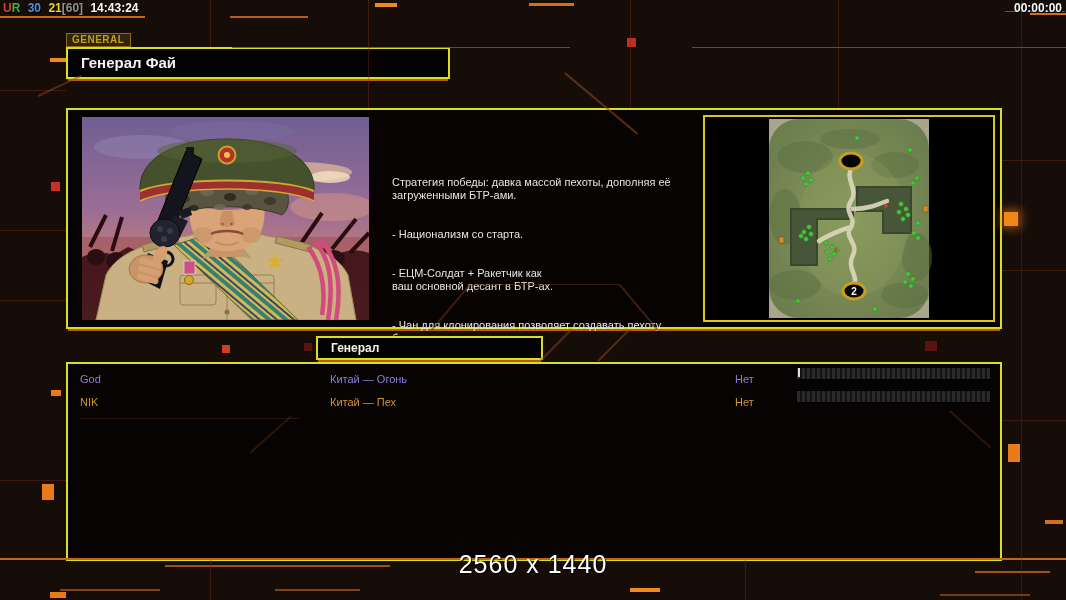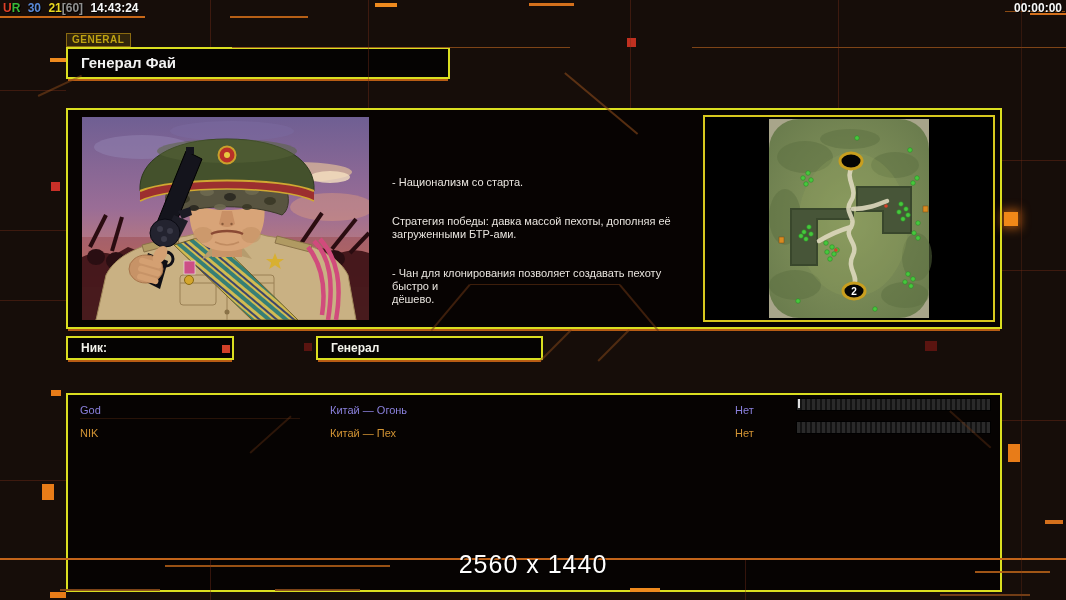--- a/index.html
+++ b/index.html
@@ -33,21 +33,21 @@
   .colhdr{position:absolute;top:336px;height:20px;z-index:5;background:#050302;
        border:2px solid #dade20;box-shadow:0 4px 0 -2px #b85c14;color:#f2f2ea;
        font-size:12px;font-weight:bold;line-height:20px;}
   .hdr-nick{left:66px;width:151px;padding-left:13px;}
   .hdr-general{left:316px;width:210px;padding-left:13px;}
   .hdr-team{left:703px;width:207px;}
   .hdr-team span{position:absolute;top:0;}
   .hdr-team .t1{left:10px;} .hdr-team .t2{left:92px;}
   
   .players-panel{position:absolute;left:66px;top:362px;width:932px;height:191px;z-index:4;
-       background:#060302;border:2px solid #dade20;padding-top:4px;margin-top:31px;}
+       background:#060302;border:2px solid #dade20;padding-top:4px;}
   .prow{position:relative;height:23px;font-size:11px;line-height:23px;}
   .prow span{position:absolute;top:0;}
   .c-nick{left:12px;} .c-general{left:262px;} .c-team{left:667px;}
   .c-bar{position:absolute;left:729px;top:6px;width:193px;height:11px;
        background:repeating-linear-gradient(90deg,#2a2a2a 0 3px,#131313 3px 5px);
        outline:1px solid #000;}
   .caret{position:absolute;left:1px;top:1px;width:2px;height:9px;background:#e0e0e0;}
   
   .resolution{position:absolute;left:50%;top:550px;transform:translateX(-50%);z-index:9;
        color:#fff;font-size:25px;letter-spacing:1px;text-shadow:1px 1px 1px #000;}
@@ -181,23 +181,25 @@
         <polygon points="66,136 86,144 78,172 58,162" fill="#0e0e14"></polygon>
         <ellipse cx="64" cy="152" rx="17" ry="14" fill="#c79367" stroke="#a8764c"></ellipse>
         <rect x="58" y="140" width="23" height="6" rx="3" fill="#d4a072" transform="rotate(16 58 140)"></rect>
         <rect x="57" y="148" width="23" height="6" rx="3" fill="#d4a072" transform="rotate(16 57 148)"></rect>
         <rect x="56" y="156" width="22" height="6" rx="3" fill="#d4a072" transform="rotate(16 56 156)"></rect>
         <ellipse cx="78" cy="138" rx="6" ry="10" fill="#d4a072" transform="rotate(32 78 138)"></ellipse>
       </svg>
     </div>
 
     <div class="description">
-      <p>- Национализм со старта.</p>
       <p>Стратегия победы: давка массой пехоты, дополняя её
 загруженными БТР-ами.</p>
+      <p>- Национализм со старта.</p>
+      <p>- ЕЦМ-Солдат + Ракетчик как
+ваш основной десант в БТР-ах.</p>
       <p>- Чан для клонирования позволяет создавать пехоту быстро и
 дёшево.</p>
     </div>
 
     <div class="map-panel">
       <svg viewBox="0 0 288 203" preserveAspectRatio="none">
         <defs>
           <radialGradient id="terr" cx=".5" cy=".5" r=".75">
             <stop offset="0" stop-color="#8a9a60"></stop>
               <stop offset="1" stop-color="#65774a"></stop>
@@ -266,21 +268,20 @@
             <circle cx="93" cy="184" r="2.3"></circle>
         </g>
         <rect x="74" y="120" width="5" height="6" fill="#d88a20" stroke="#7a4a10" stroke-width=".5"></rect>
         <rect x="218" y="89" width="5" height="6" fill="#d88a20" stroke="#7a4a10" stroke-width=".5"></rect>
         <circle cx="131" cy="133" r="1.8" fill="#d84028"></circle>
           <circle cx="181" cy="89" r="1.8" fill="#d84028"></circle>
       </svg>
     </div>
   </div>
 
-  <div class="colhdr hdr-nick">Ник:</div>
   <div class="colhdr hdr-general">Генерал</div>
 
   <div class="players-panel">
     <div class="prow">
       <span class="c-nick" style="color: rgb(138, 128, 220);">God</span>
       <span class="c-general" style="color: rgb(138, 128, 220); text-align: right;">Китай — Огонь</span>
       <span class="c-team" style="color: rgb(138, 128, 220);">Нет</span>
       <span class="c-bar">
           <span class="caret"></span>
         </span>

